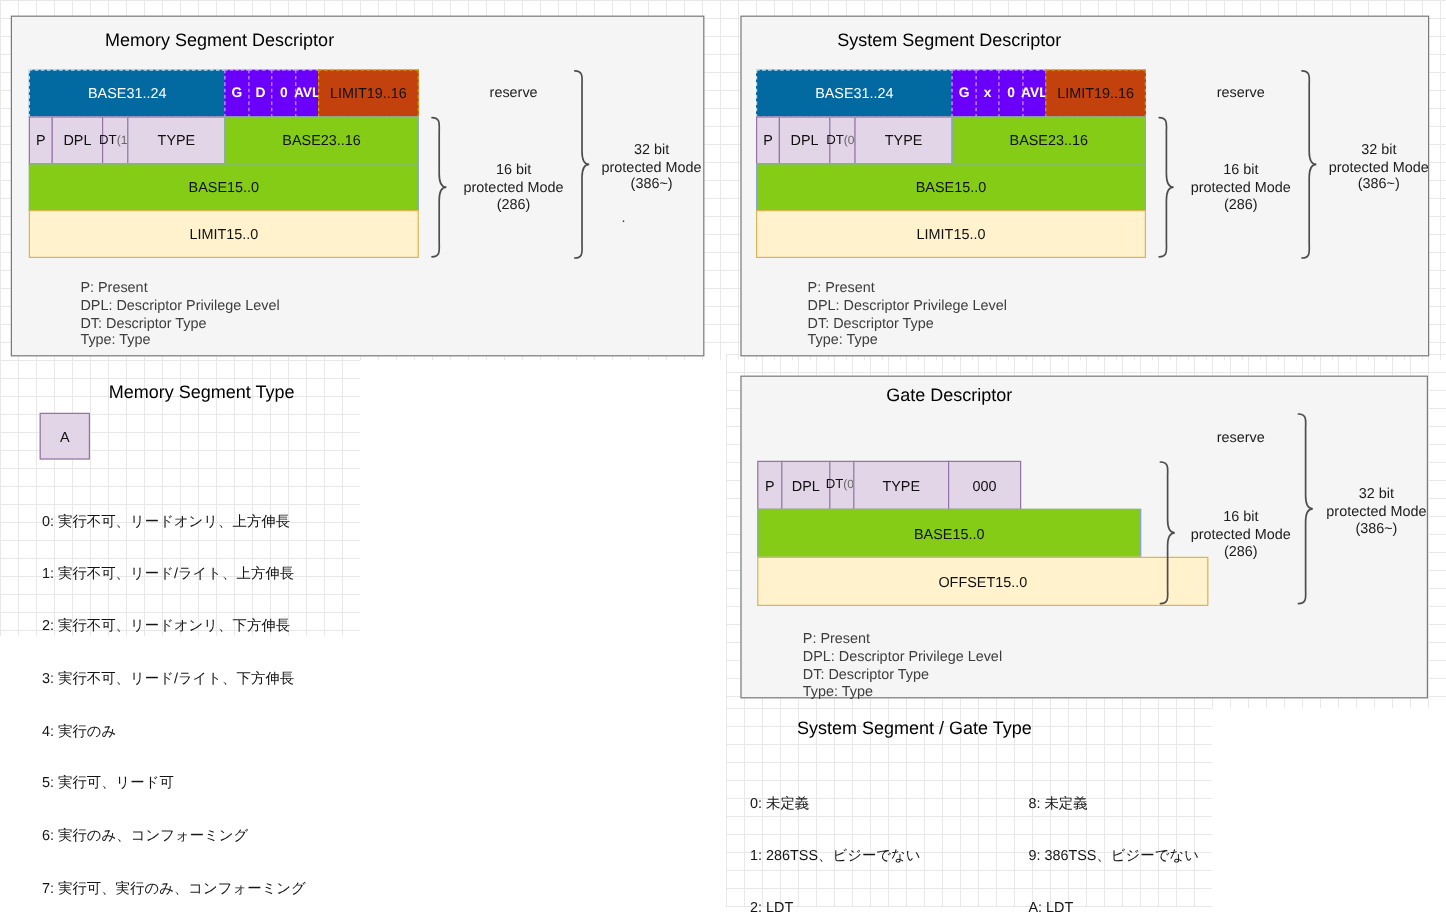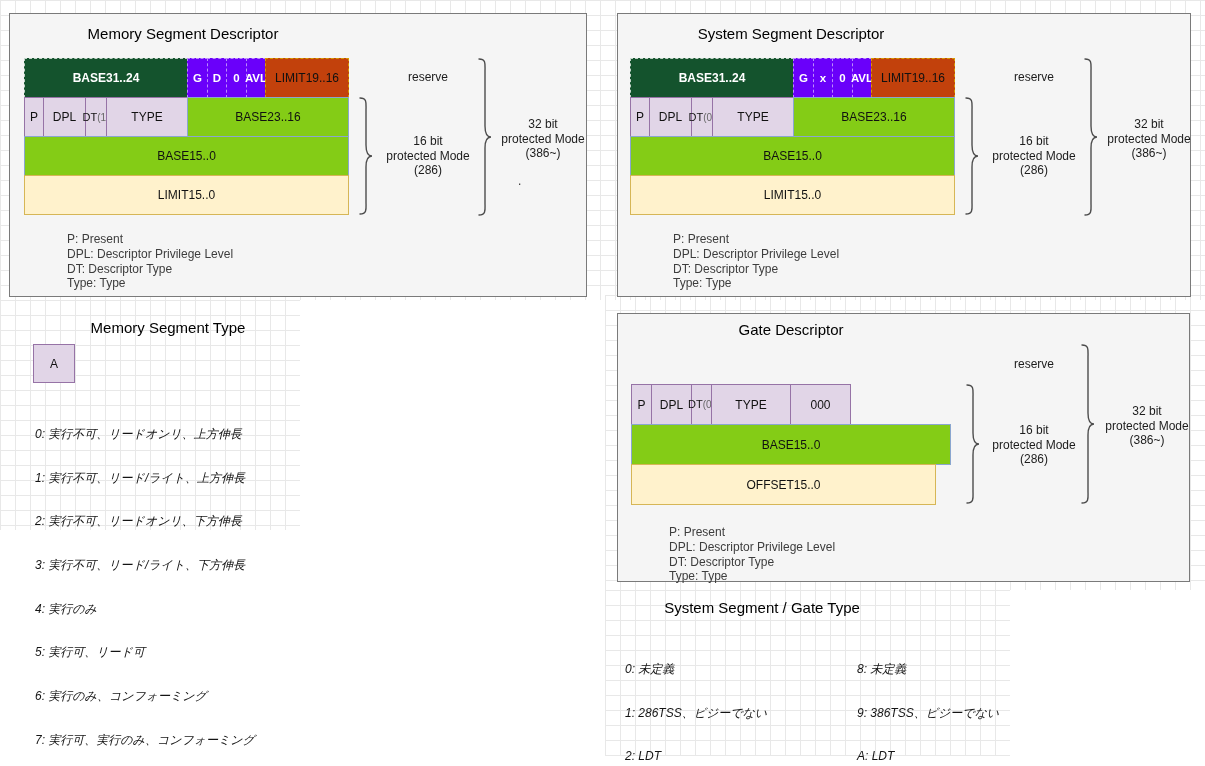--- a/index.html
+++ b/index.html
@@ -16,32 +16,32 @@
   .panel{position:absolute;background:#f5f5f5;border:1px solid #7a7a7a;}
   .ptitle{position:absolute;text-align:center;font-size:15px;color:#000;}
   .sectitle{position:absolute;text-align:center;font-size:15px;color:#000;}
   .row{position:absolute;display:flex;}
   .cell{
     box-sizing:border-box;height:100%;flex:0 0 auto;
     display:flex;align-items:center;justify-content:center;
     font-size:12px;color:#111;text-align:center;
   }
   .cell + .cell{margin-left:-1px;}
-  .cyan  {background:#14532d;color:#fff;font-weight:bold;border:1px dashed rgba(255,255,255,.75);}
+  .cyan  {background:#0369a1;color:#fff;font-weight:normal;border:1px dashed rgba(255,255,255,.75);}
   .violet{background:#6a00fa;color:#fff;font-weight:bold;font-size:11.5px;border:1px dashed rgba(255,255,255,.55);}
   .orangec{background:#c2410c;border:1px dashed #d79b00;}
   .purplec{background:#e1d5e7;border:1px solid #9673a6;}
   .bluec {background:#84cc16;border:1px solid #8aa6cf;}
   .yellowc{background:#fff2cc;border:1px solid #d6b656;}
   .dtcell{line-height:11px;font-size:11px;}
   .dtcell .sub{font-size:10px;color:#666;}
   .blabel{position:absolute;width:120px;text-align:center;font-size:12px;line-height:14.5px;color:#1c1c1c;}
   .blabel span{display:block;}
   .legend{position:absolute;font-size:12px;line-height:14.8px;color:#3d3d3d;}
-  .jlist{position:absolute;font-size:12px;line-height:14.55px;color:#141414;white-space:pre;font-style:italic;}
+  .jlist{position:absolute;font-size:12px;line-height:14.55px;color:#141414;white-space:pre;}
   .brace{position:absolute;overflow:visible;}
   .straydot{position:absolute;font-size:12px;color:#333;}
 </style>
 </head>
 <body>
 
 <div class="grid" style="left:0;top:0;width:1205px;height:300px"></div>
 <div class="grid" style="left:0;top:300px;width:300px;height:230px"></div>
 <div class="grid" style="left:605px;top:295px;width:600px;height:295px"></div>
 <div class="grid" style="left:605px;top:590px;width:405px;height:166px"></div>
@@ -183,21 +183,21 @@
     </div>
     <div class="cell purplec" style="width:80px">TYPE</div>
     <div class="cell purplec" style="width:61px">000</div>
   </div>
 
   <div class="row" style="left:13px;top:110px;width:325px;height:41px">
     <div class="cell bluec" style="width:320px">BASE15..0</div>
   </div>
 
   <div class="row" style="left:13px;top:150px;width:325px;height:41px">
-    <div class="cell yellowc" style="width:305px">OFFSET15..0</div>
+    <div class="cell yellowc" style="width:376px">OFFSET15..0</div>
   </div>
 
   <div class="blabel" style="left:356px;top:43px;">
       <span>reserve</span>
     </div>
 
   <svg class="brace" style="left:348px;top:70px" width="14" height="120">
       <path d="M1,1 C8.4,1 7,7 7,13 L7,49 C7,56 9.24,60 13,60 C9.24,60 7,64 7,71 L7,107 C7,113 8.4,119 1,119" fill="none" stroke="#4d4d4d" stroke-width="1.4" stroke-linecap="round"></path>
     </svg>
   <div class="blabel" style="left:356px;top:109px">

